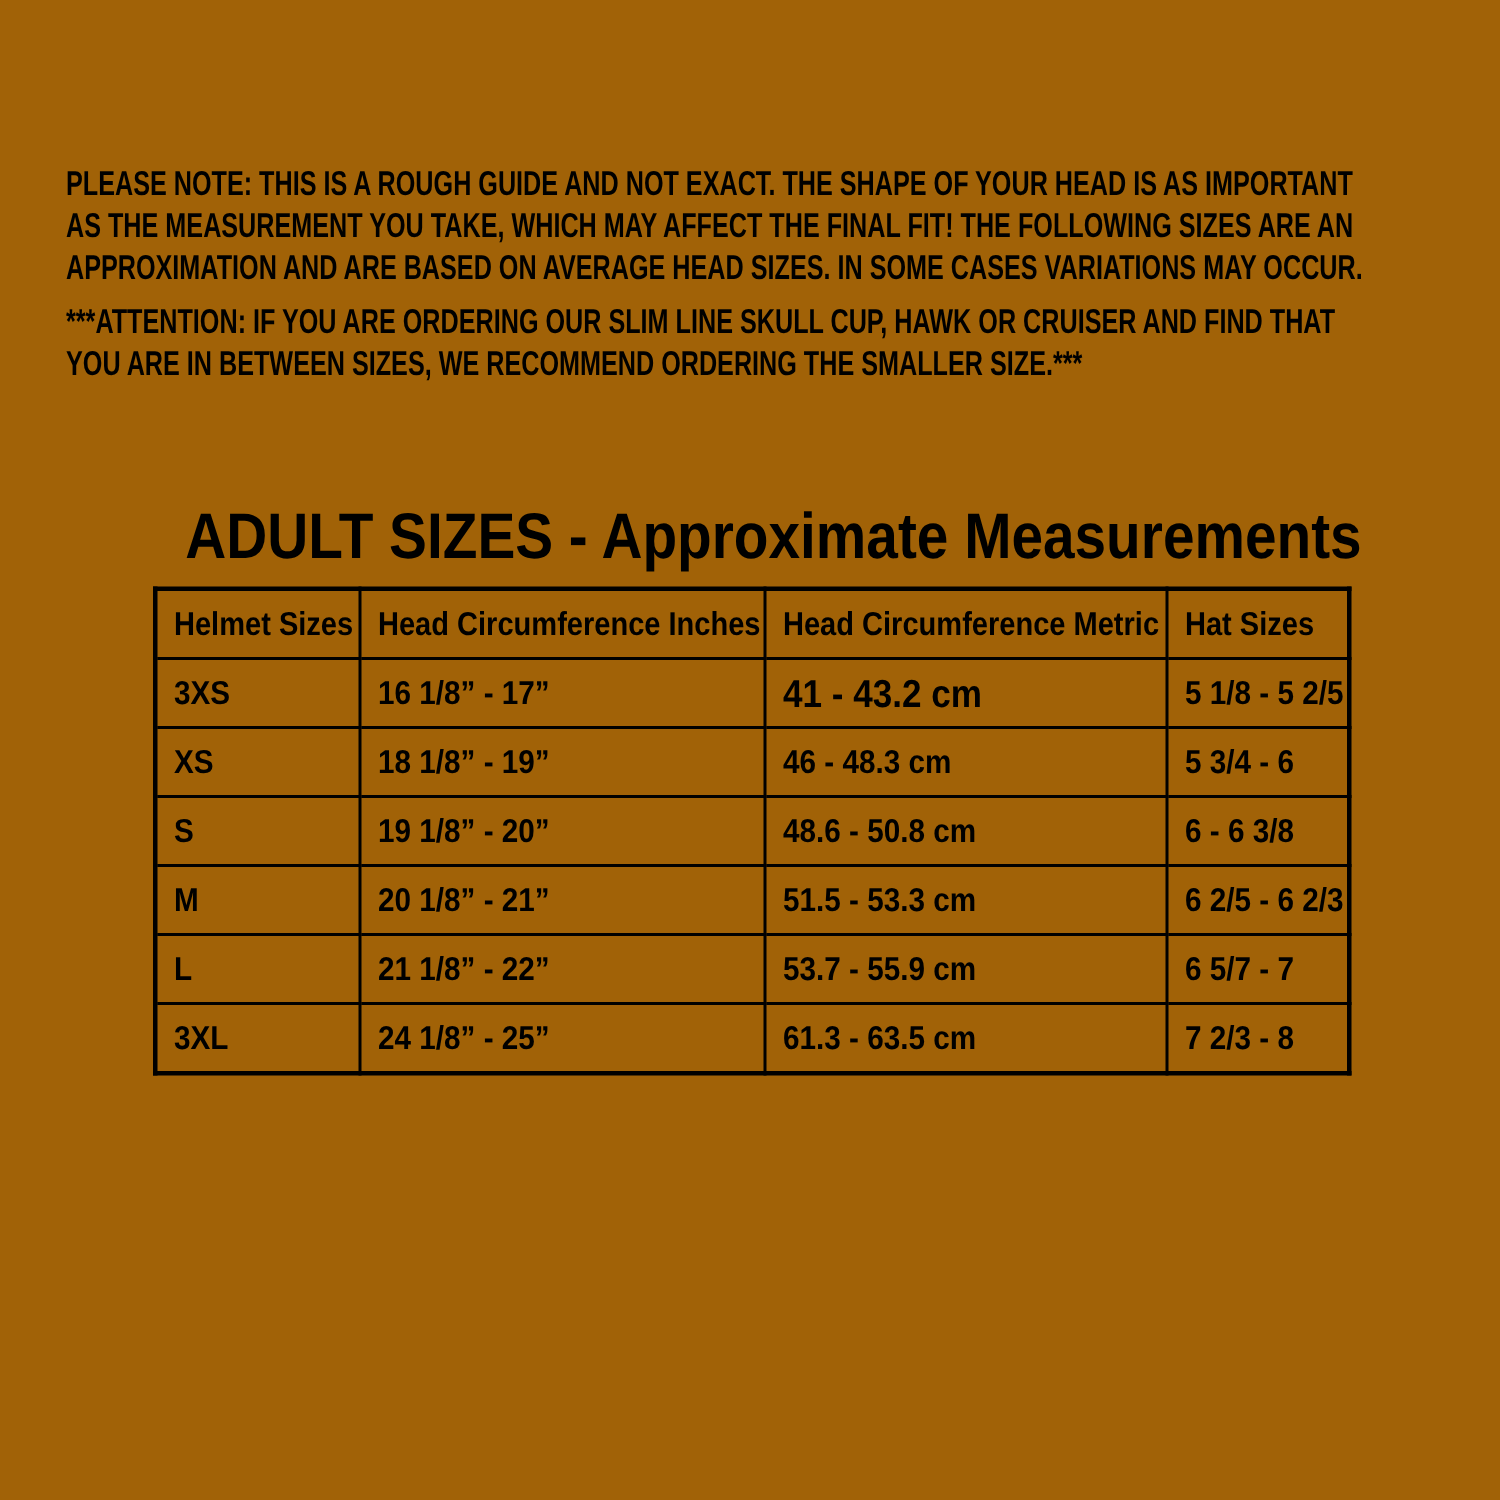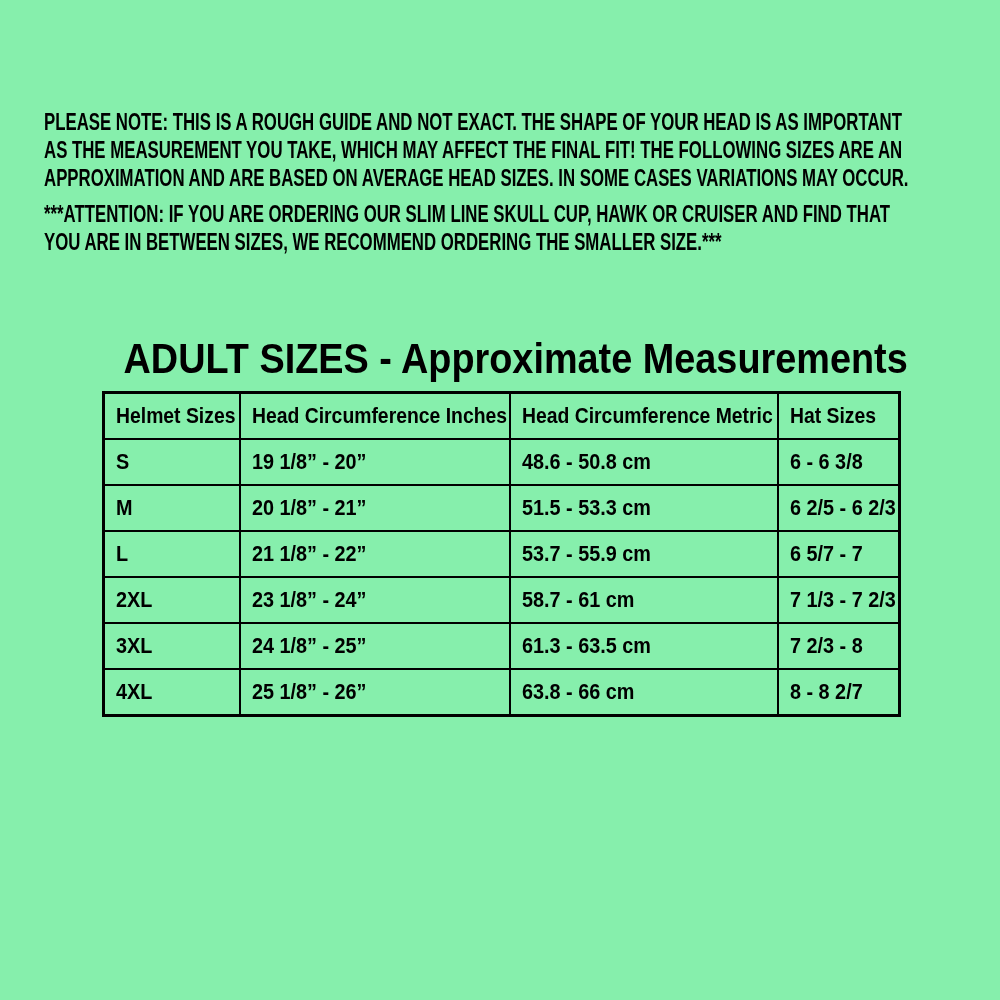--- a/index.html
+++ b/index.html
@@ -10,21 +10,21 @@
   body {
     width: 1000px;
     height: 1000px;
     font-family: "Liberation Sans", sans-serif;
     color: #000000;
   }
   .page {
     position: relative;
     width: 1000px;
     height: 1000px;
-    background: #86efac;
+    background: #a16207;
     overflow: hidden;
   }
   
   .cx {
     display: inline-block;
     transform: scaleX(0.9);
     transform-origin: 0 50%;
     white-space: nowrap;
   }
   .note-block {
@@ -111,51 +111,51 @@
     <thead>
       <tr>
         <th><span class="cx">Helmet Sizes</span></th>
         <th><span class="cx">Head Circumference Inches</span></th>
         <th><span class="cx">Head Circumference Metric</span></th>
         <th><span class="cx">Hat Sizes</span></th>
       </tr>
     </thead>
     <tbody>
       <tr>
+        <td><span class="cx">3XS</span></td>
+        <td><span class="cx">16 1/8” - 17”</span></td>
+        <td class="emph"><span class="cx">41 - 43.2 cm</span></td>
+        <td><span class="cx">5 1/8 - 5 2/5</span></td>
+      </tr>
+      <tr>
+        <td><span class="cx">XS</span></td>
+        <td><span class="cx">18 1/8” - 19”</span></td>
+        <td><span class="cx">46 - 48.3 cm</span></td>
+        <td><span class="cx">5 3/4 - 6</span></td>
+      </tr>
+      <tr>
         <td><span class="cx">S</span></td>
         <td><span class="cx">19 1/8” - 20”</span></td>
         <td><span class="cx">48.6 - 50.8 cm</span></td>
         <td><span class="cx">6 - 6 3/8</span></td>
       </tr>
       <tr>
         <td><span class="cx">M</span></td>
         <td><span class="cx">20 1/8” - 21”</span></td>
         <td><span class="cx">51.5 - 53.3 cm</span></td>
         <td><span class="cx">6 2/5 - 6 2/3</span></td>
       </tr>
       <tr>
         <td><span class="cx">L</span></td>
         <td><span class="cx">21 1/8” - 22”</span></td>
         <td><span class="cx">53.7 - 55.9 cm</span></td>
         <td><span class="cx">6 5/7 - 7</span></td>
       </tr>
       <tr>
-        <td><span class="cx">2XL</span></td>
-        <td><span class="cx">23 1/8” - 24”</span></td>
-        <td><span class="cx">58.7 - 61 cm</span></td>
-        <td><span class="cx">7 1/3 - 7 2/3</span></td>
-      </tr>
-      <tr>
         <td><span class="cx">3XL</span></td>
         <td><span class="cx">24 1/8” - 25”</span></td>
         <td><span class="cx">61.3 - 63.5 cm</span></td>
         <td><span class="cx">7 2/3 - 8</span></td>
-      </tr>
-      <tr>
-        <td><span class="cx">4XL</span></td>
-        <td><span class="cx">25 1/8” - 26”</span></td>
-        <td><span class="cx">63.8 - 66 cm</span></td>
-        <td><span class="cx">8 - 8 2/7</span></td>
       </tr>
     </tbody>
   </table>
 
 </div>
 
 </body></html>

